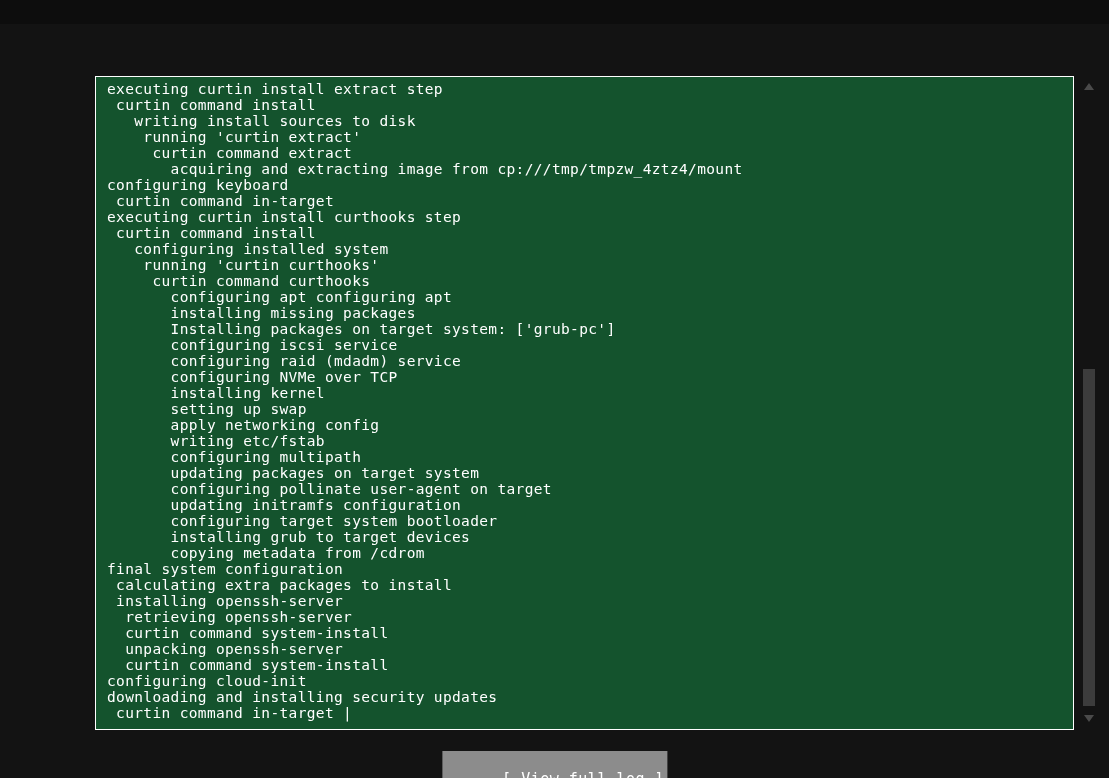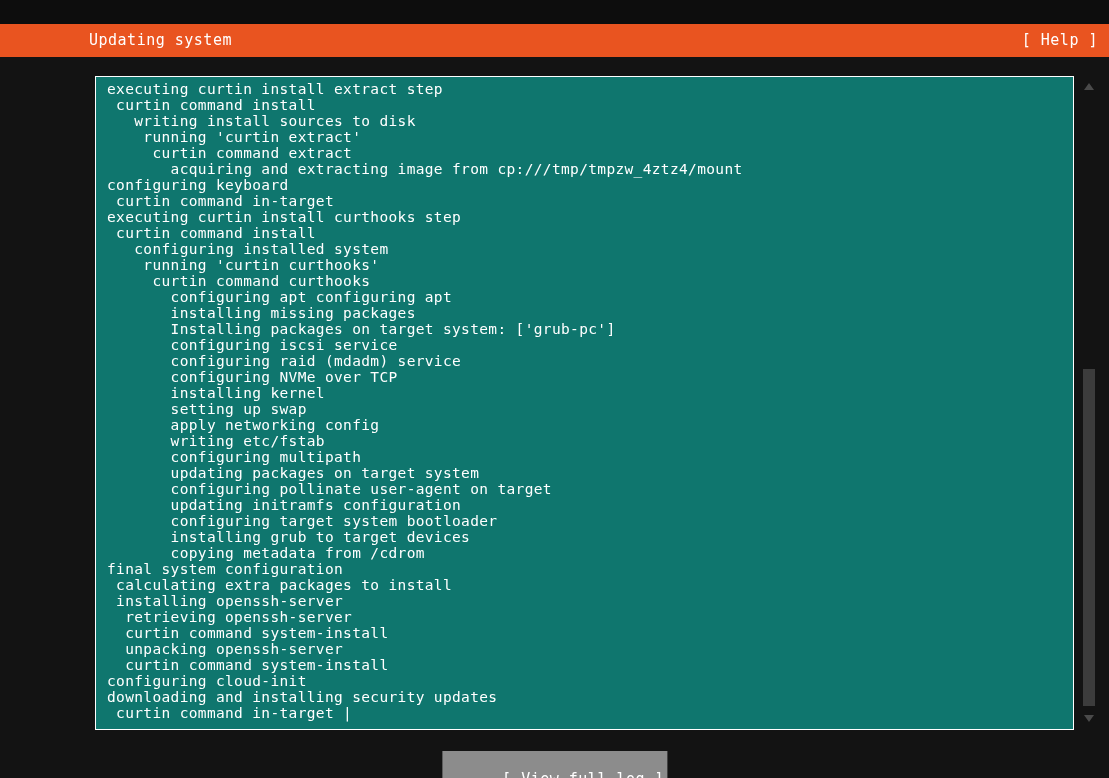--- a/index.html
+++ b/index.html
@@ -68,21 +68,21 @@
 
   
   #log-panel {
     position: absolute;
     left: 95px;
     top: 76px;
     width: 979px;
     height: 654px;
     border: 1px solid #ffffff;
     box-sizing: border-box;
-    background: #0f766e;
+    background: #14532d;
     overflow: hidden;
   }
   #log-lines {
     position: absolute;
     left: 11px;
     top: 4px;
     width: 950px;
     font-size: 14.5px;
     line-height: 16px;
     white-space: pre;
@@ -178,24 +178,20 @@
     text-decoration: underline;
   }
 </style>
 </head>
 <body>
 
 <div id="screen">
 
   <div class="top-gap"></div>
 
-  <div id="header">
-    <div class="title">Updating system</div>
-    <div class="help-btn">[ Help ]</div>
-  </div>
 
   <div id="log-panel">
     <div id="log-lines"><div class="line">executing curtin install extract step</div><div class="line"> curtin command install</div><div class="line">   writing install sources to disk</div><div class="line">    running 'curtin extract'</div><div class="line">     curtin command extract</div><div class="line">       acquiring and extracting image from cp:///tmp/tmpzw_4ztz4/mount</div><div class="line">configuring keyboard</div><div class="line"> curtin command in-target</div><div class="line">executing curtin install curthooks step</div><div class="line"> curtin command install</div><div class="line">   configuring installed system</div><div class="line">    running 'curtin curthooks'</div><div class="line">     curtin command curthooks</div><div class="line">       configuring apt configuring apt</div><div class="line">       installing missing packages</div><div class="line">       Installing packages on target system: ['grub-pc']</div><div class="line">       configuring iscsi service</div><div class="line">       configuring raid (mdadm) service</div><div class="line">       configuring NVMe over TCP</div><div class="line">       installing kernel</div><div class="line">       setting up swap</div><div class="line">       apply networking config</div><div class="line">       writing etc/fstab</div><div class="line">       configuring multipath</div><div class="line">       updating packages on target system</div><div class="line">       configuring pollinate user-agent on target</div><div class="line">       updating initramfs configuration</div><div class="line">       configuring target system bootloader</div><div class="line">       installing grub to target devices</div><div class="line">       copying metadata from /cdrom</div><div class="line">final system configuration</div><div class="line"> calculating extra packages to install</div><div class="line"> installing openssh-server</div><div class="line">  retrieving openssh-server</div><div class="line">  curtin command system-install</div><div class="line">  unpacking openssh-server</div><div class="line">  curtin command system-install</div><div class="line">configuring cloud-init</div><div class="line">downloading and installing security updates</div><div class="line"> curtin command in-target <span class="cursor">|</span></div></div>
   </div>
 
   <div id="scrollbar">
     <div id="scroll-up">
       <div class="arrow-up"></div>
     </div>
     <div id="scroll-track"></div>

